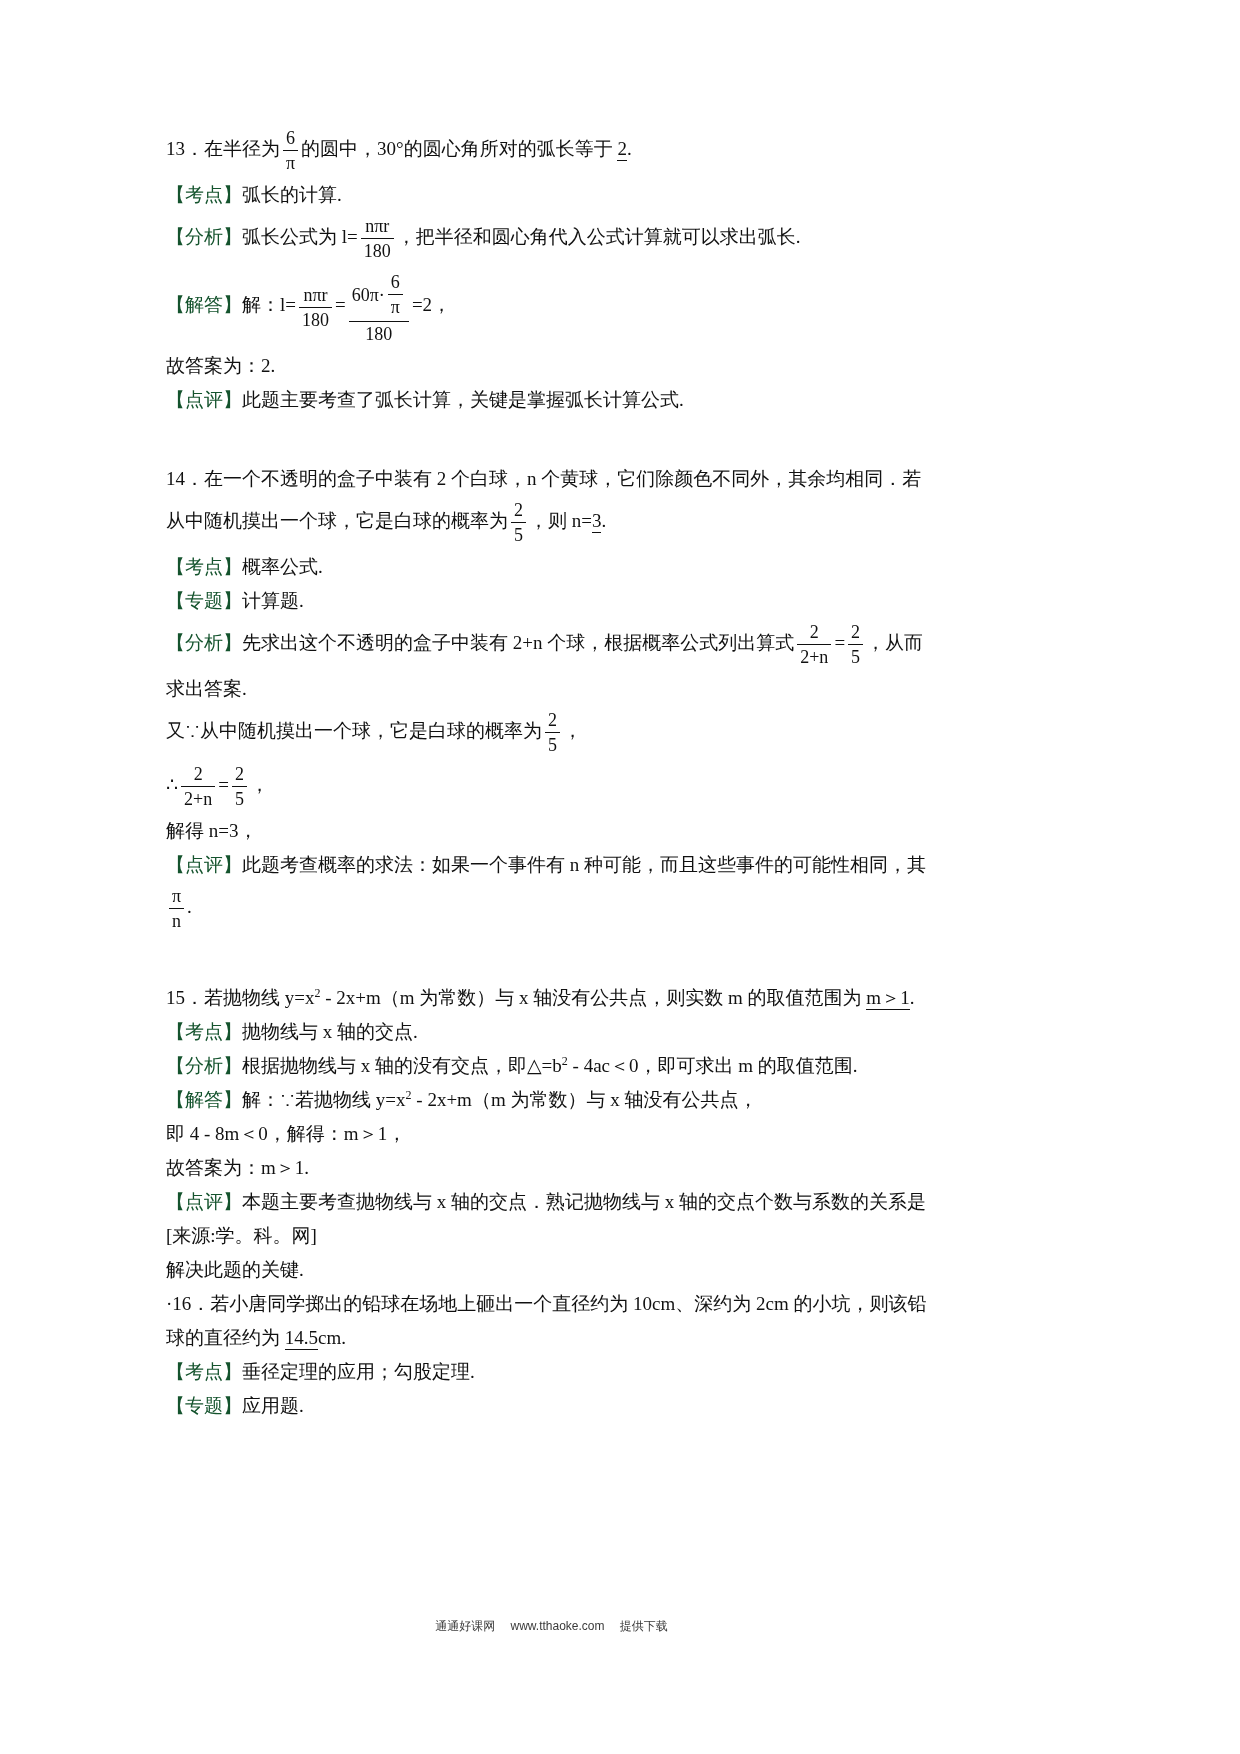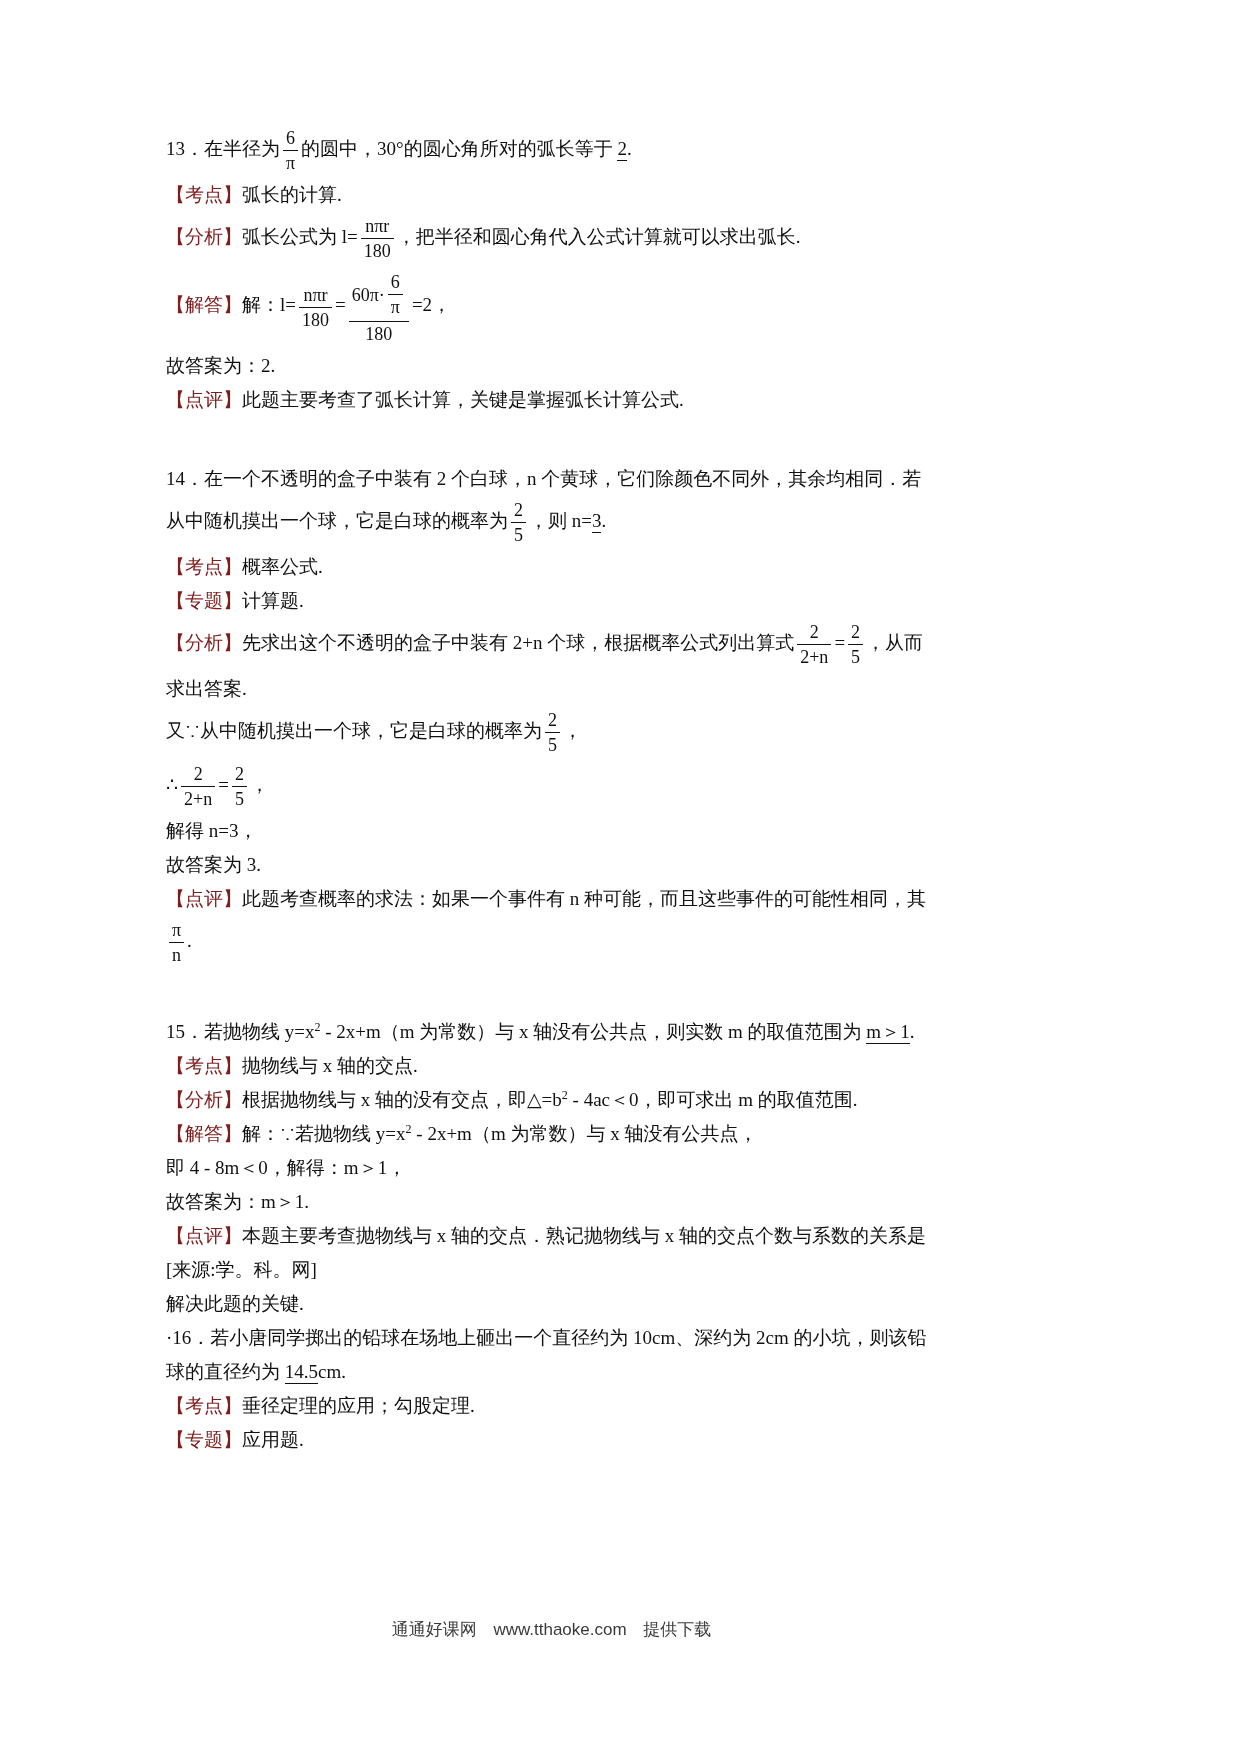--- a/index.html
+++ b/index.html
@@ -13,21 +13,21 @@
   }
   .content {
     position:absolute;
     left:166px; top:122px;
     width:964px;
     font-size:19px;
     line-height:31px;
   }
   p.para { margin:3px 0; padding:0; }
   p.gap-lg { margin-top:48px; }
-  .lbl { color:#7f1d1d; }
+  .lbl { color:#14532d; }
   .u { border-bottom:1.6px solid #111; padding-bottom:1px; }
   .sup { font-size:12px; vertical-align:7px; line-height:0; }
   .frac {
     display:inline-flex;
     flex-direction:column;
     vertical-align:middle;
     margin:2px 3px;
     font-size:18px;
     line-height:22px;
     text-align:center;
@@ -38,21 +38,21 @@
     padding:0 3px 1px 3px;
   }
   .frac .den {
     display:flex; justify-content:center; align-items:center;
     padding:1px 3px 0 3px;
   }
   .footer {
     position:absolute;
     left:0; top:1618px; width:100%;
     text-align:center;
-    font-size:17px;
+    font-size:12px;
     color:#3a3a3a;
     font-family:"Liberation Sans","DejaVu Sans",sans-serif;
   }
   .footer span { margin:0 6px; }
 </style>
 </head>
 <body>
 
 <div class="page">
   <div class="content" id="doc-content">
@@ -142,21 +142,20 @@
           </span>
         </span><span>=</span><span class="frac">
           <span class="num">
             <span>2</span>
           </span>
           <span class="den">
             <span>5</span>
           </span>
         </span><span>，</span></p>
       <p class="para"><span>解得 n=3，</span></p>
-      <p class="para"><span>故答案为 3.</span></p>
       <p class="para"><span class="lbl">【点评】</span><span>此题考查概率的求法：如果一个事件有 n 种可能，而且这些事件的可能性相同，其</span></p>
       <p class="para"><span class="frac">
           <span class="num">
             <span>π</span>
           </span>
           <span class="den">
             <span>n</span>
           </span>
         </span><span>.</span></p>
       <p class="para gap-lg"><span>15．若抛物线 y=x</span><span class="sup">2</span><span> - 2x+m（m 为常数）与 x 轴没有公共点，则实数 m 的取值范围为 </span><span class="u">m＞1</span><span>.</span></p>

